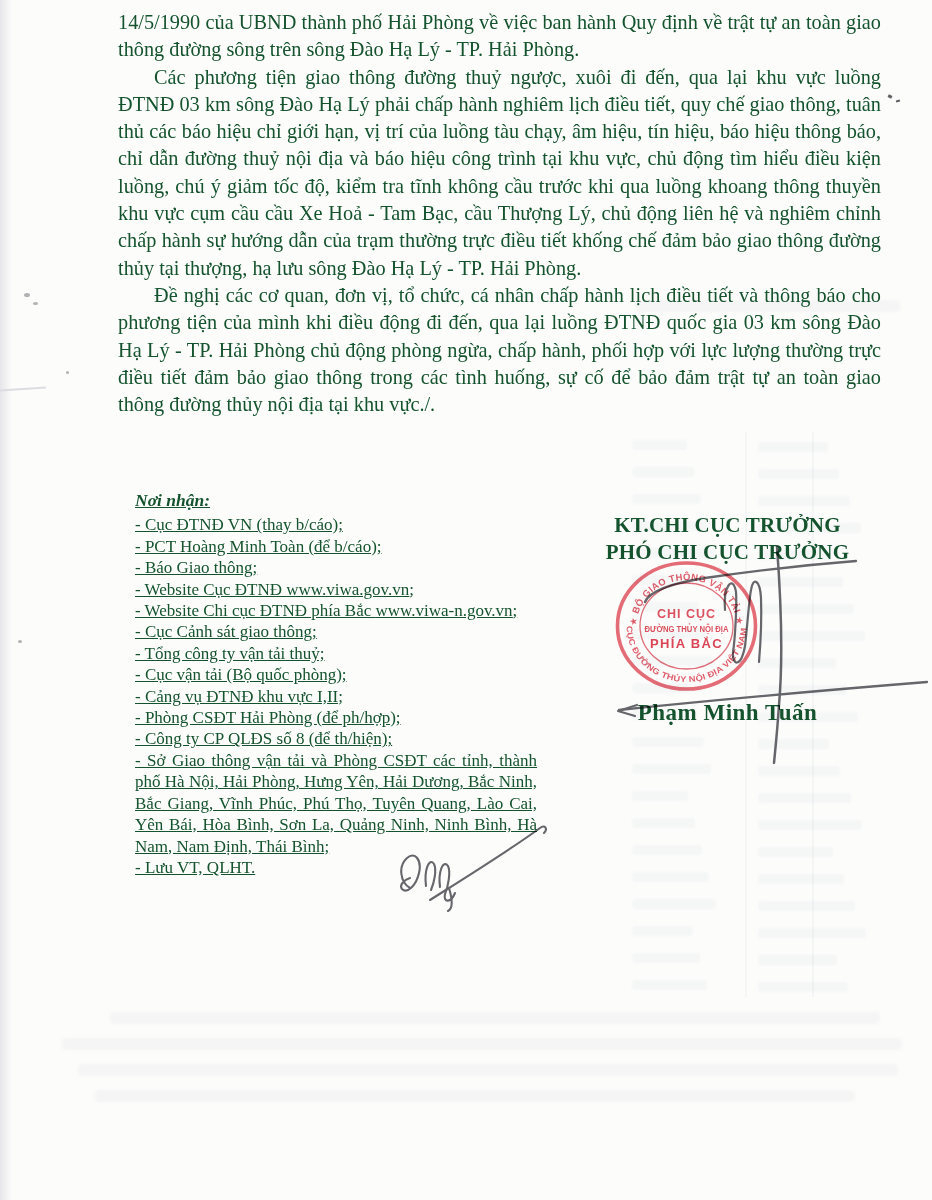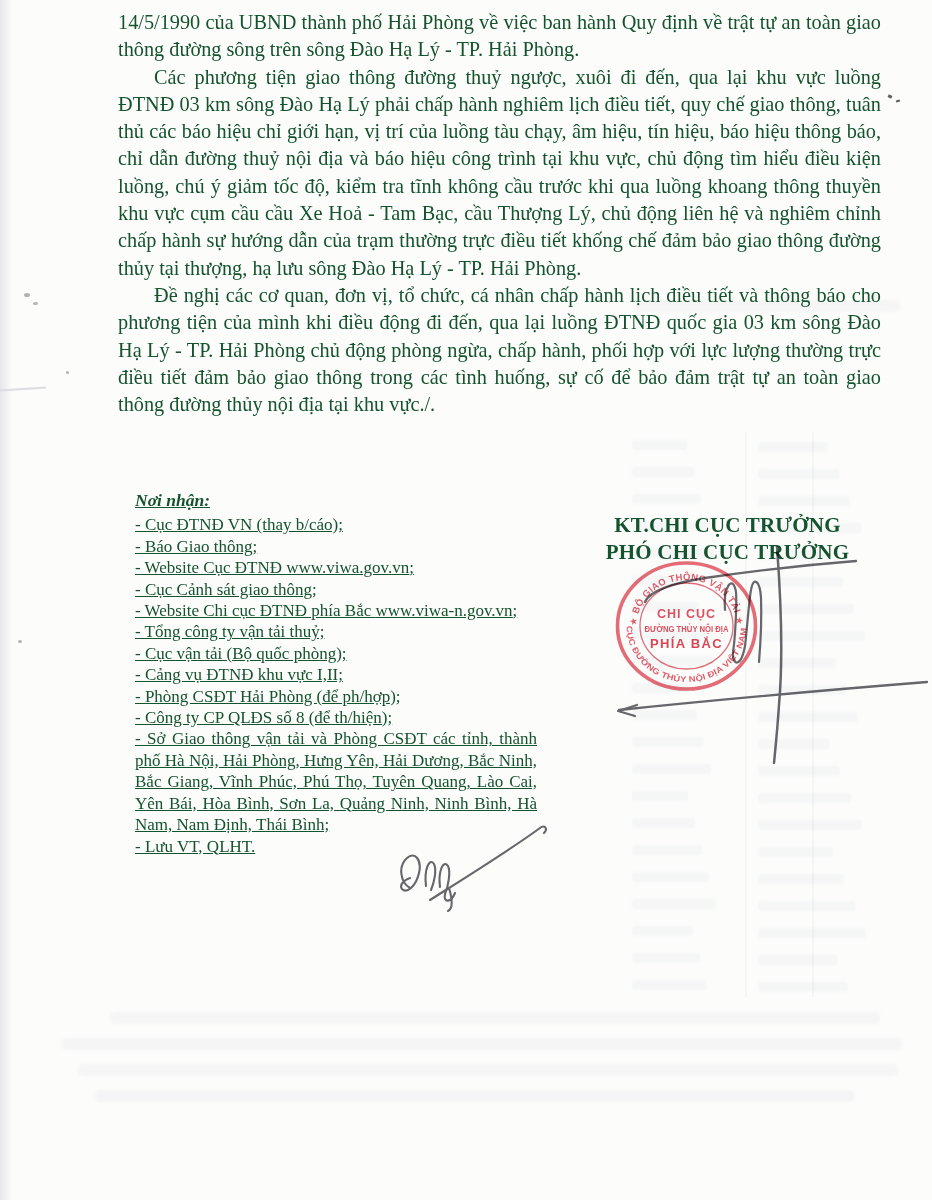--- a/index.html
+++ b/index.html
@@ -123,39 +123,41 @@
   <div class="body-text" id="body-text">
       <p>14/5/1990 của UBND thành phố Hải Phòng về việc ban hành Quy định về trật tự an toàn giao thông đường sông trên sông Đào Hạ Lý - TP. Hải Phòng.</p>
       <p class="indent">Các phương tiện giao thông đường thuỷ ngược, xuôi đi đến, qua lại khu vực luồng ĐTNĐ 03 km sông Đào Hạ Lý phải chấp hành nghiêm lịch điều tiết, quy chế giao thông, tuân thủ các báo hiệu chỉ giới hạn, vị trí của luồng tàu chạy, âm hiệu, tín hiệu, báo hiệu thông báo, chỉ dẫn đường thuỷ nội địa và báo hiệu công trình tại khu vực, chủ động tìm hiểu điều kiện luồng, chú ý giảm tốc độ, kiểm tra tĩnh không cầu trước khi qua luồng khoang thông thuyền khu vực cụm cầu cầu Xe Hoả - Tam Bạc, cầu Thượng Lý, chủ động liên hệ và nghiêm chỉnh chấp hành sự hướng dẫn của trạm thường trực điều tiết khống chế đảm bảo giao thông đường thủy tại thượng, hạ lưu sông Đào Hạ Lý - TP. Hải Phòng.</p>
       <p class="indent">Đề nghị các cơ quan, đơn vị, tổ chức, cá nhân chấp hành lịch điều tiết và thông báo cho phương tiện của mình khi điều động đi đến, qua lại luồng ĐTNĐ quốc gia 03 km sông Đào Hạ Lý - TP. Hải Phòng chủ động phòng ngừa, chấp hành, phối hợp với lực lượng thường trực điều tiết đảm bảo giao thông trong các tình huống, sự cố để bảo đảm trật tự an toàn giao thông đường thủy nội địa tại khu vực./.</p>
     </div>
 
   <div class="recipients">
     <p class="recipients-heading">Nơi nhận:</p>
     <ul class="recipients-list" id="recipients-list">
         <li>- Cục ĐTNĐ VN (thay b/cáo);</li>
+        <li>- PCT Hoàng Minh Toàn (để b/cáo);</li>
         <li>- Báo Giao thông;</li>
         <li><span>- Website Cục ĐTNĐ </span><span class="recipient-url">www.viwa.gov.vn</span><span>;</span></li>
+        <li><span>- Website Chi cục ĐTNĐ phía Bắc </span><span class="recipient-url">www.viwa-n.gov.vn</span><span>;</span></li>
         <li>- Cục Cảnh sát giao thông;</li>
-        <li><span>- Website Chi cục ĐTNĐ phía Bắc </span><span class="recipient-url">www.viwa-n.gov.vn</span><span>;</span></li>
         <li>- Tổng công ty vận tải thuỷ;</li>
         <li>- Cục vận tải (Bộ quốc phòng);</li>
         <li>- Cảng vụ ĐTNĐ khu vực I,II;</li>
         <li>- Phòng CSĐT Hải Phòng (để ph/hợp);</li>
         <li>- Công ty CP QLĐS số 8 (để th/hiện);</li>
         <li class="wrap">- Sở Giao thông vận tải và Phòng CSĐT các tỉnh, thành phố Hà Nội, Hải Phòng, Hưng Yên, Hải Dương, Bắc Ninh, Bắc Giang, Vĩnh Phúc, Phú Thọ, Tuyên Quang, Lào Cai, Yên Bái, Hòa Bình, Sơn La, Quảng Ninh, Ninh Bình, Hà Nam, Nam Định, Thái Bình;</li>
         <li>- Lưu VT, QLHT.</li>
       </ul>
   </div>
 
   <div class="signoff-title">
     <div>KT.CHI CỤC TRƯỞNG</div>
     <div>PHÓ CHI CỤC TRƯỞNG</div>
   </div>
 
+  <div class="signer-name">Phạm Minh Tuấn</div>
 
   <svg class="stamp" viewBox="0 0 152 136">
     <defs>
       <path id="arcTop" d="M 25.5 67 A 50 46 0 0 1 125.5 67" fill="none"></path>
       <path id="arcBottom" d="M 15.5 67 A 60 56 0 0 0 135.5 67" fill="none"></path>
     </defs>
     <ellipse cx="75.5" cy="67" rx="69" ry="63" fill="none" stroke="#e4606c" stroke-width="3.6"></ellipse>
     <ellipse cx="75.5" cy="67" rx="46.5" ry="43" fill="none" stroke="#e06470" stroke-width="1.3"></ellipse>
     <text font-size="9.5" font-weight="bold" fill="#e05260" letter-spacing="0.4">
       <textPath href="#arcTop" startOffset="0" textLength="150" lengthAdjust="spacingAndGlyphs">★ BỘ GIAO THÔNG VẬN TẢI ★</textPath>

